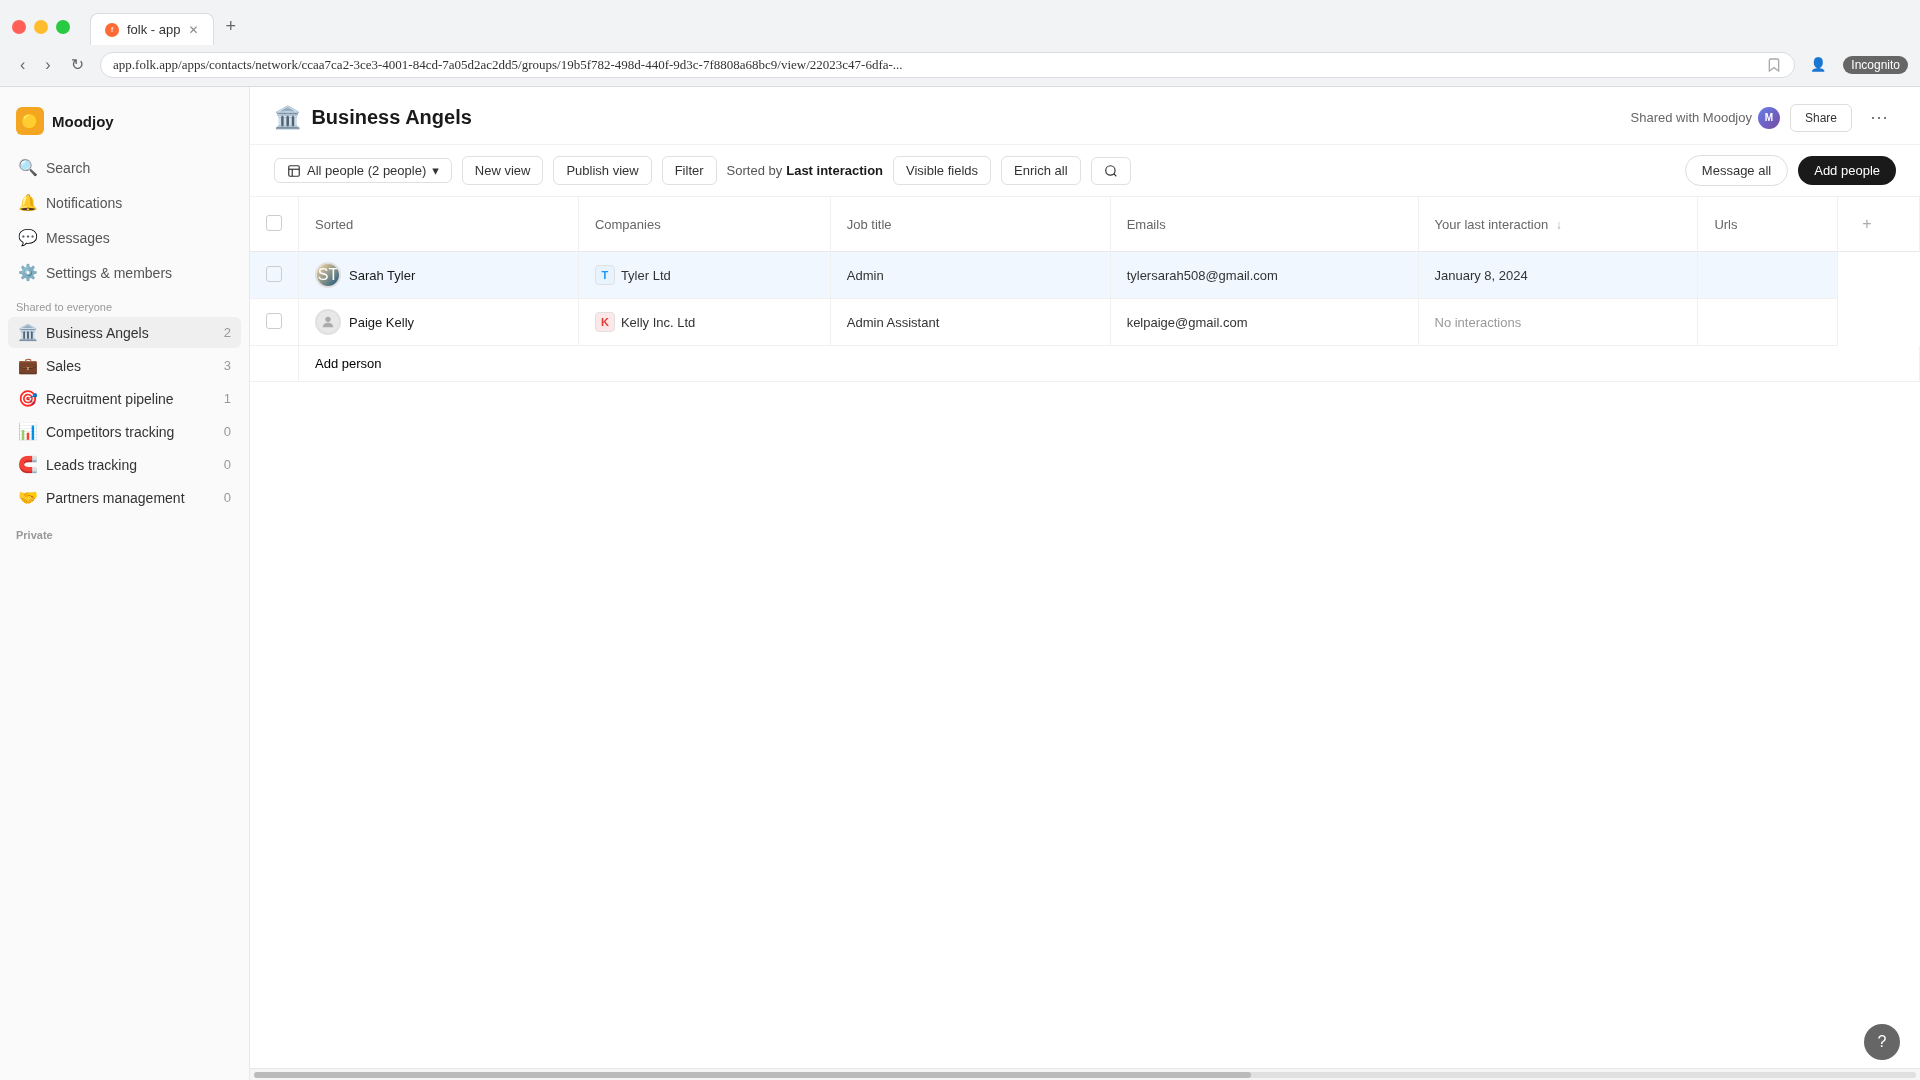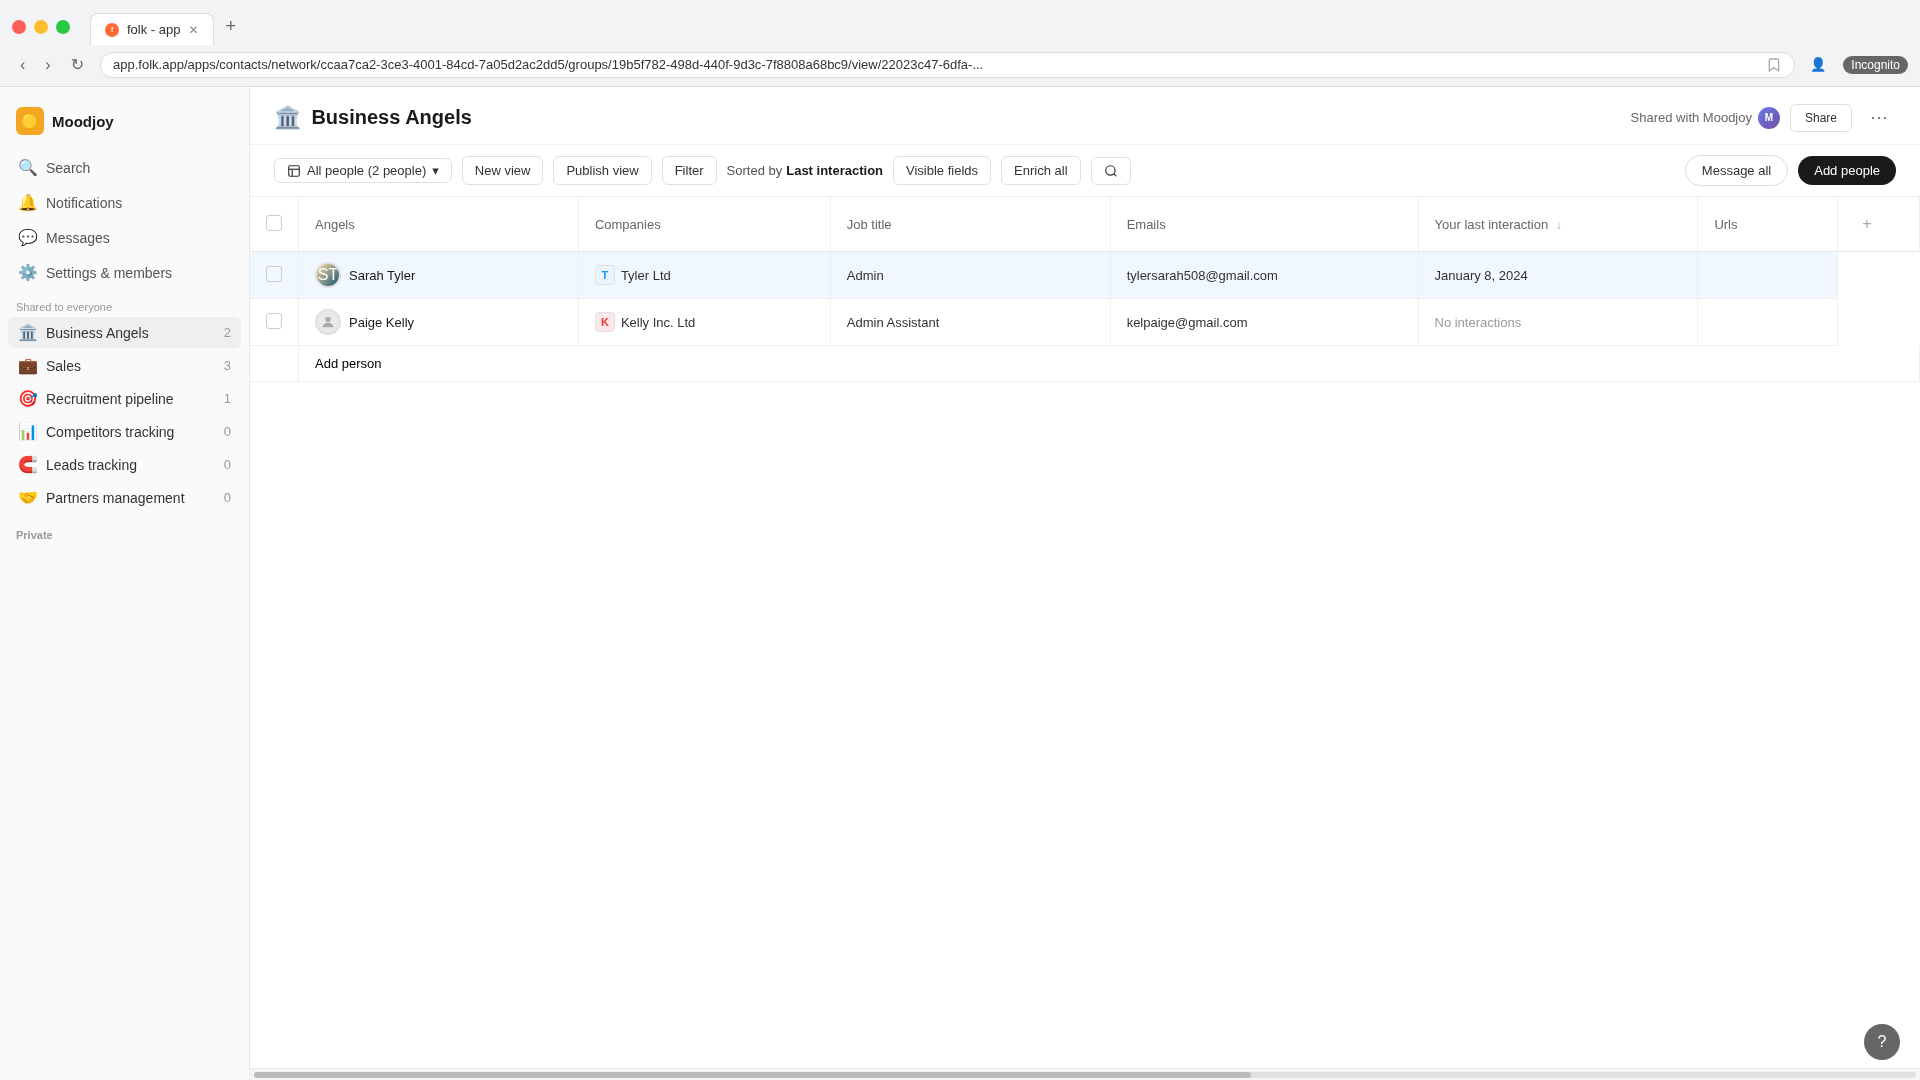--- a/index.html
+++ b/index.html
@@ -14,21 +14,21 @@
     .browser-btn.minimize { background: #ffbd2e; }
     .browser-btn.maximize { background: #28ca41; }
     .tab-bar { display: flex; align-items: flex-end; padding: 0 12px; gap: 4px; }
     .tab { display: flex; align-items: center; gap: 8px; padding: 8px 14px; background: #fff; border-radius: 8px 8px 0 0; font-size: 13px; color: #333; max-width: 200px; border: 1px solid #dadce0; border-bottom: none; }
     .tab-favicon { width: 14px; height: 14px; border-radius: 50%; background: #ff6b35; display: flex; align-items: center; justify-content: center; font-size: 8px; color: white; }
     .tab-close { margin-left: auto; cursor: pointer; color: #888; font-size: 12px; }
     .new-tab { padding: 8px; color: #666; cursor: pointer; font-size: 18px; }
     .address-bar { display: flex; align-items: center; padding: 6px 12px 8px; gap: 8px; }
     .nav-btns { display: flex; gap: 4px; }
     .nav-btn { padding: 4px 8px; border: none; background: transparent; cursor: pointer; color: #666; font-size: 16px; border-radius: 4px; }
-    .url-bar { flex: 1; display: flex; align-items: center; background: #fff; border: 1px solid #dadce0; border-radius: 20px; padding: 4px 12px; gap: 4px; font-size: 13px; color: #333; }
+    .url-bar { flex: 1; display: flex; align-items: center; background: #fff; border: 1px solid #dadce0; border-radius: 20px; padding: 4px 12px; gap: 4px; font-size: 13px; color: #333; font-family: Liberation Serif, serif; }
     .url-text { flex: 1; overflow: hidden; text-overflow: ellipsis; white-space: nowrap; font-size: 13px; color: #333; }
     .browser-actions { display: flex; gap: 8px; align-items: center; }
     .browser-action-btn { padding: 4px 8px; border: none; background: transparent; cursor: pointer; color: #666; border-radius: 4px; }
     .incognito-badge { background: #666; color: white; padding: 2px 8px; border-radius: 12px; font-size: 12px; }
 
     
     .app-container { display: flex; flex: 1; overflow: hidden; }
 
     
     .sidebar { width: 250px; background: #fafafa; border-right: 1px solid #e8e8e8; display: flex; flex-direction: column; flex-shrink: 0; padding: 12px 0; overflow-y: auto; }
@@ -258,21 +258,21 @@
       <button class="add-people-btn">Add people</button>
     </div>
 
     <div class="table-container">
       <table>
         <thead>
           <tr>
             <th class="col-checkbox">
               <div class="checkbox"></div>
             </th>
-            <th class="col-person">Angels</th>
+            <th class="col-person">Sorted</th>
             <th class="col-companies">Companies</th>
             <th class="col-jobtitle">Job title</th>
             <th class="col-emails">Emails</th>
             <th class="col-interaction">
               <span>Your last interaction</span>
               <span class="sort-icon">↓</span>
             </th>
             <th class="col-urls">Urls</th>
             <th>
               <button class="add-col-btn">+</button>

